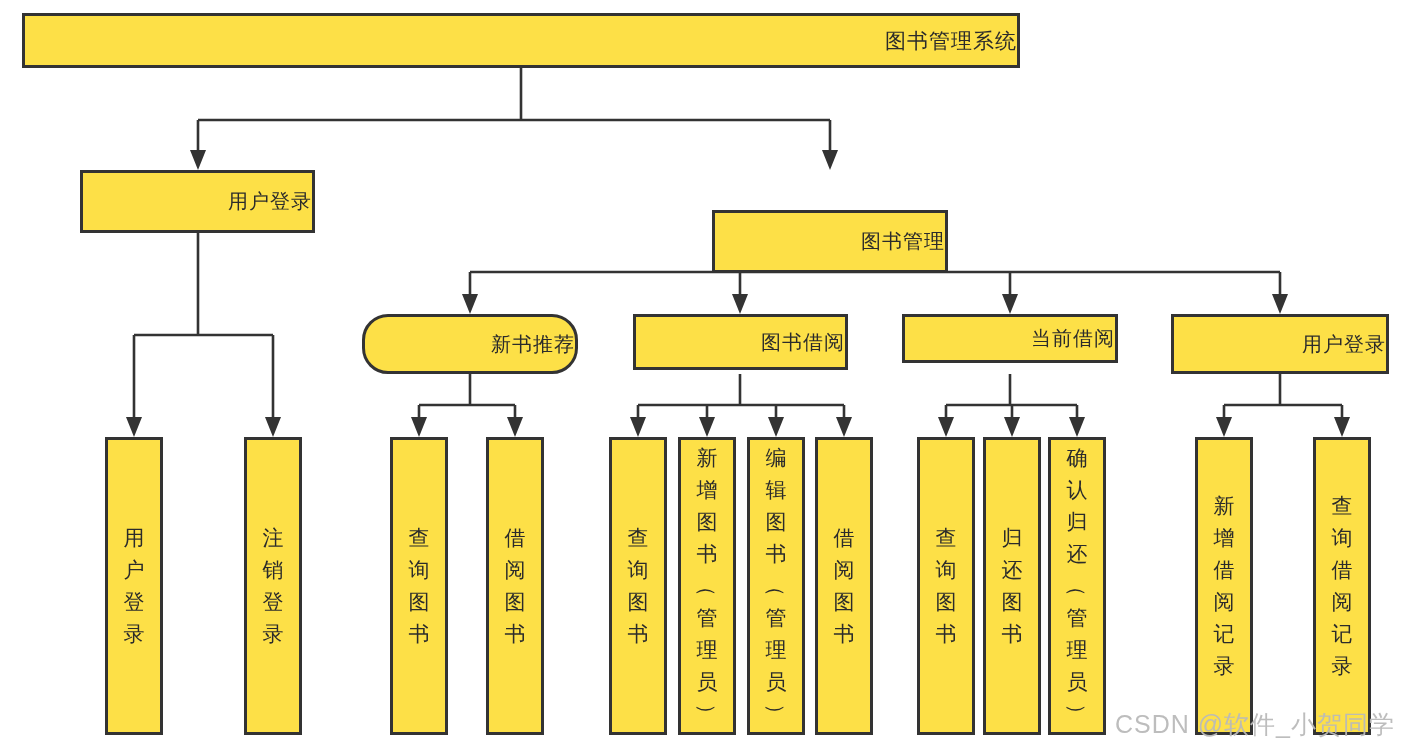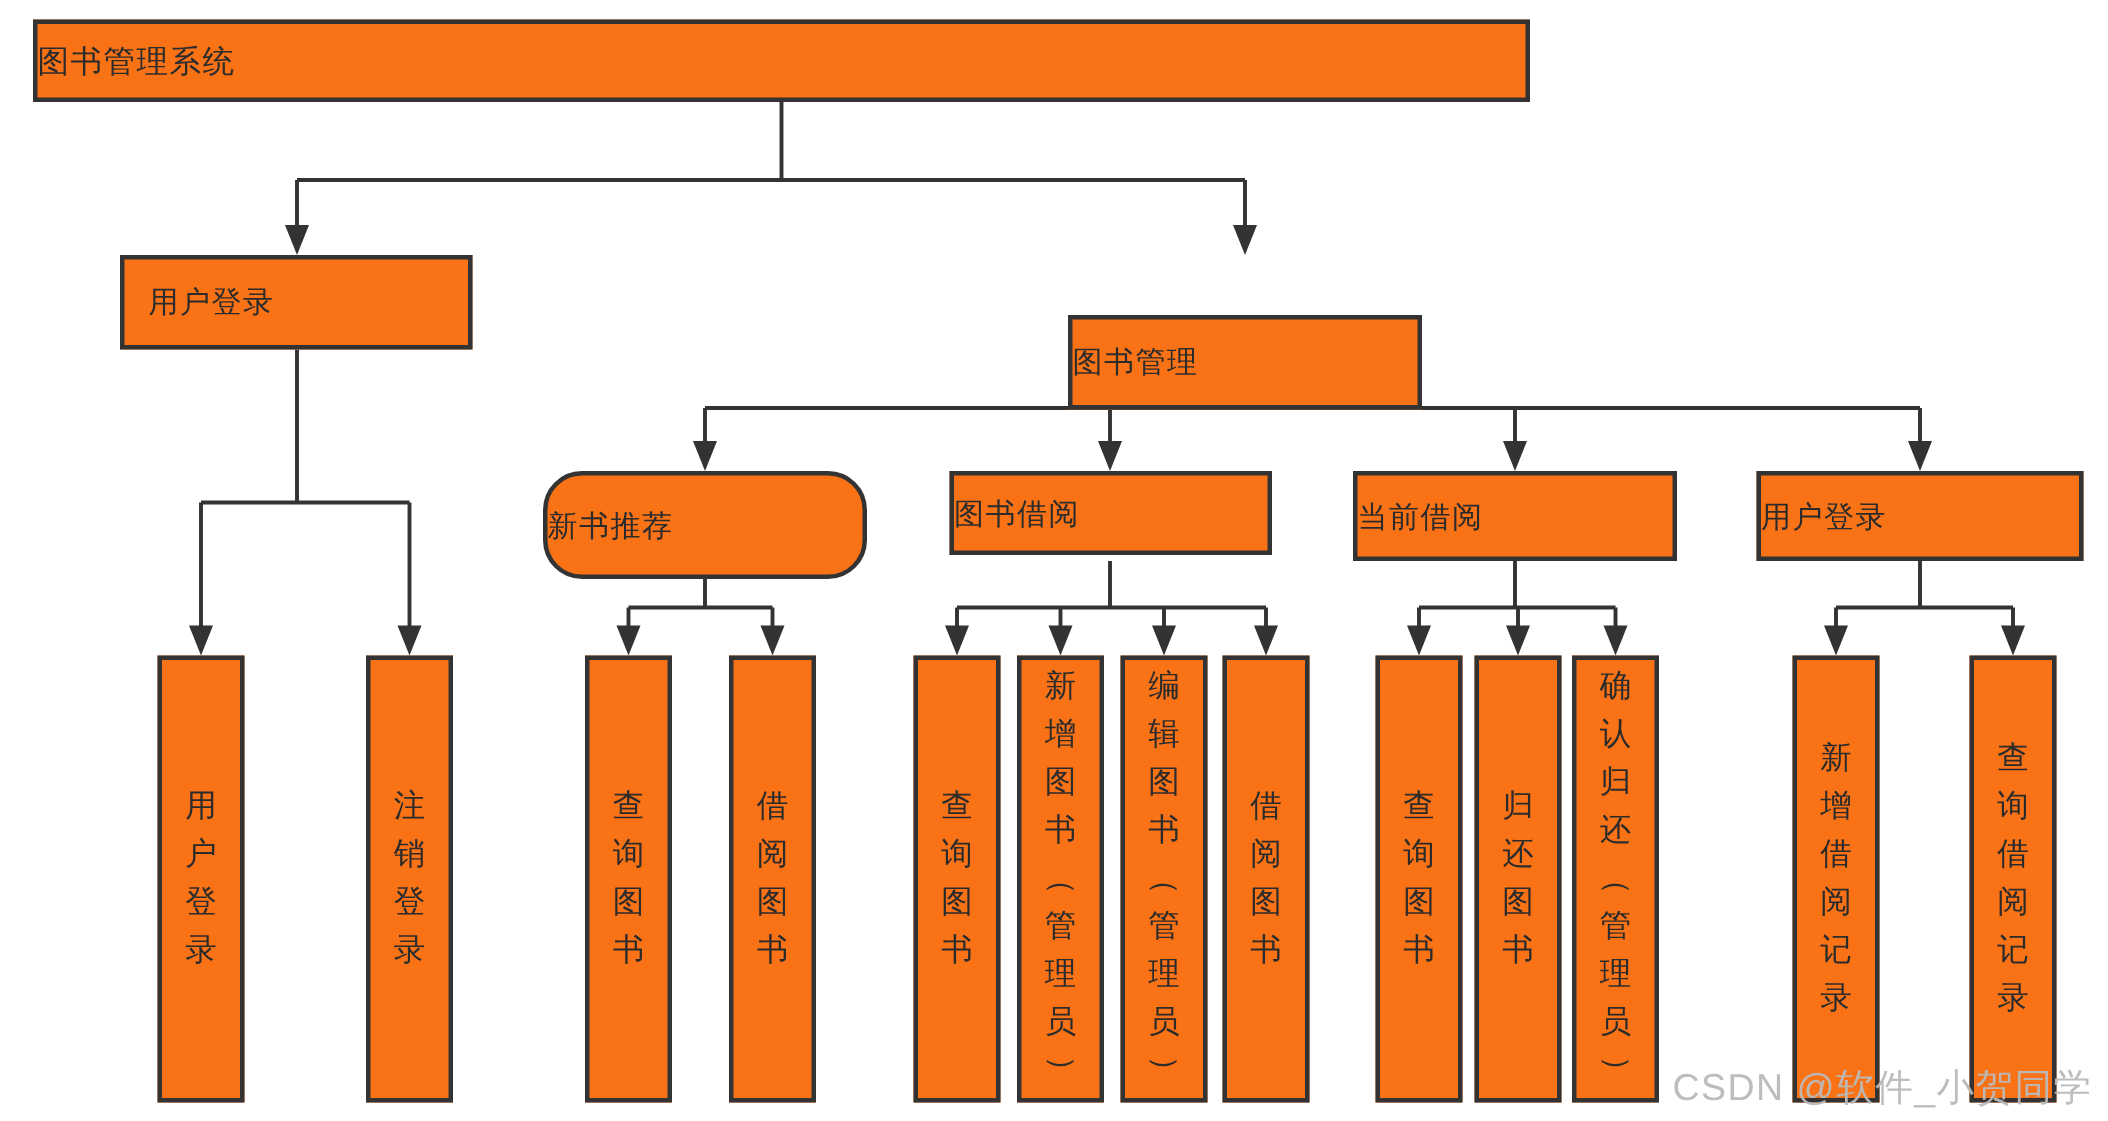--- a/index.html
+++ b/index.html
@@ -19,25 +19,25 @@
   }
   svg.connectors path {
     stroke: #333333;
     stroke-width: 2.6;
     fill: none;
   }
   svg.connectors polygon { fill: #333333; stroke: none; }
   .node {
     position: absolute;
     box-sizing: border-box;
-    background: #f97316;
+    background: #fde047;
     border: 3px solid #333333;
     display: flex;
     align-items: center;
-    justify-content: flex-start;
+    justify-content: flex-end;
     z-index: 2;
   }
   .node .hlabel {
     font-size: 20px;
     color: #2b2b2b;
     letter-spacing: 1px;
     white-space: nowrap;
   }
   .root-box .hlabel { font-size: 21px; }
   .leaf {
@@ -134,27 +134,27 @@
     <span class="hlabel">图书管理系统</span>
   </div>
 
   <div class="node" style="left:80px; top:170px; width:235px; height:63px;padding-left:16px;">
     <span class="hlabel">用户登录</span>
   </div>
   <div class="node" style="left:712px; top:170px; width:236px; height:63px;margin-top:40px;">
     <span class="hlabel">图书管理</span>
   </div>
 
-  <div class="node" style="left:362px; top:314px; width:216px; height:72px;border-radius:26px;">
+  <div class="node" style="left:362px; top:314px; width:216px; height:60px;border-radius:26px;">
     <span class="hlabel">新书推荐</span>
   </div>
   <div class="node" style="left:633px; top:314px; width:215px; height:56px;">
     <span class="hlabel">图书借阅</span>
   </div>
-  <div class="node" style="left:902px; top:314px; width:216px; height:60px;">
+  <div class="node" style="left:902px; top:314px; width:216px; height:49px;">
     <span class="hlabel">当前借阅</span>
   </div>
   <div class="node" style="left:1171px; top:314px; width:218px; height:60px;">
     <span class="hlabel">用户登录</span>
   </div>
 
   <div class="node leaf" style="left:105px;">
     <span class="vtext">
         <span class="char">用</span>
         <span class="char">户</span>

